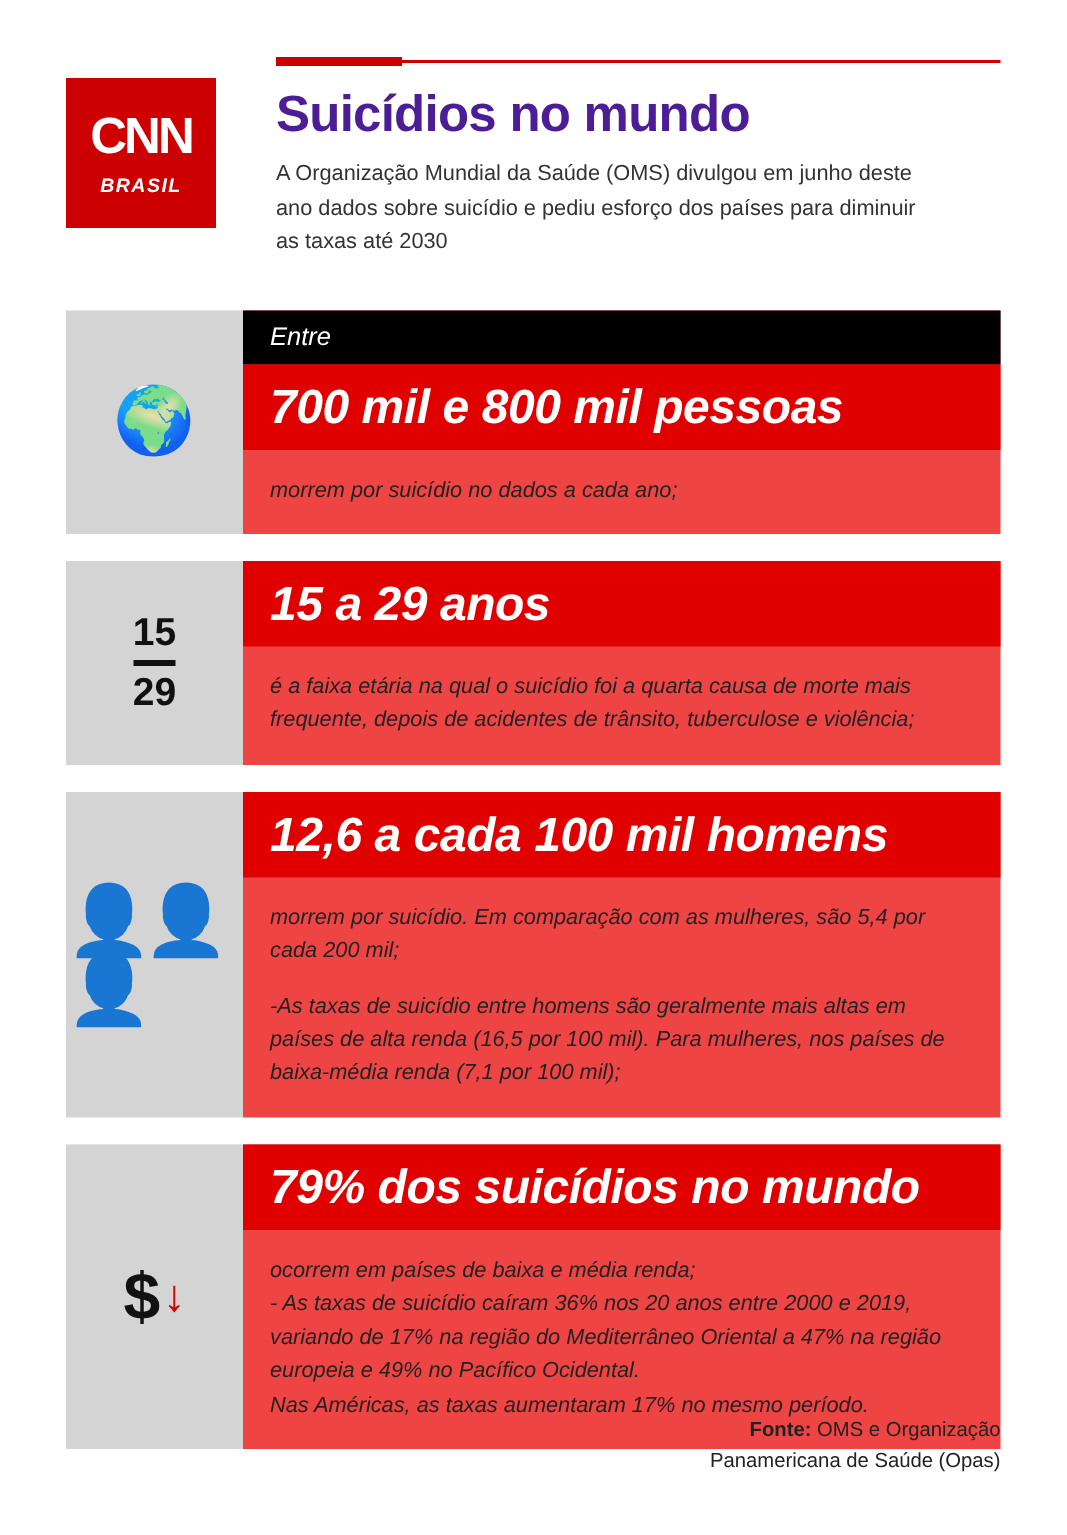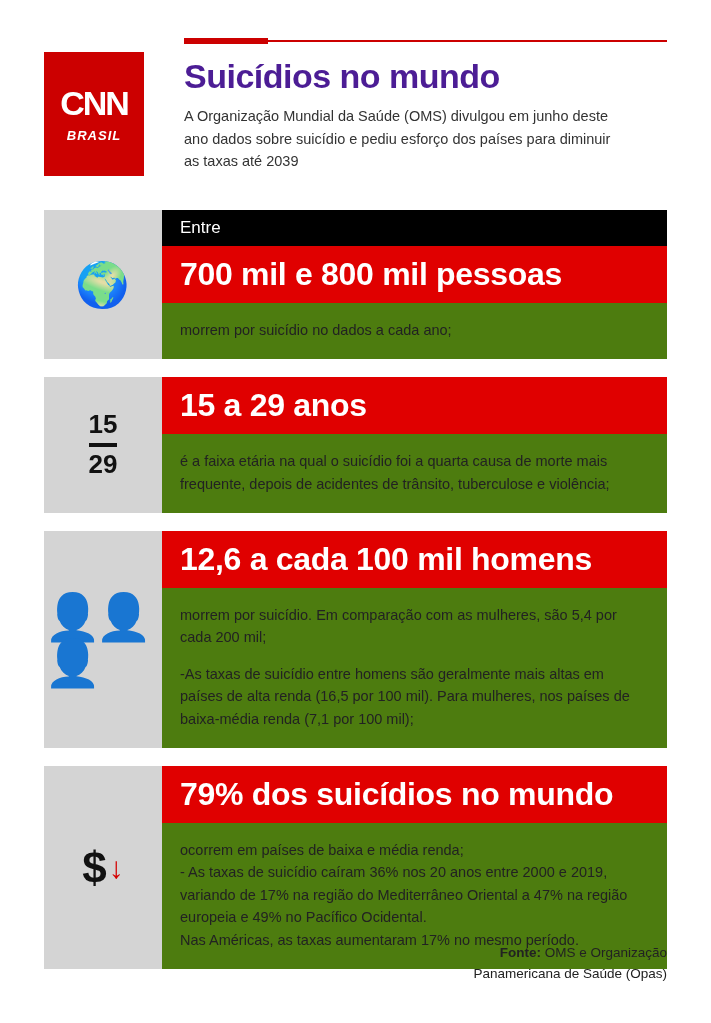--- a/index.html
+++ b/index.html
@@ -17,21 +17,21 @@
   }
 
   
   .header {
     display: flex;
     align-items: flex-start;
     padding: 30px 44px 0 44px;
   }
   .logo {
     width: 100px;
-    height: 124px;
+    height: 100px;
     background: #cc0000;
     flex: 0 0 100px;
     display: flex;
     flex-direction: column;
     align-items: center;
     justify-content: center;
     margin-top: 22px;
   }
   .logo-mark {
     font-size: 34px;
@@ -99,23 +99,24 @@
   .block-icon {
     width: 118px;
     flex: 0 0 118px;
     background: #d4d4d4;
     display: flex;
     align-items: center;
     justify-content: center;
   }
   .block-body {
     flex: 1;
-    background: #4d7c0f;
+    background: #ef4444;
     display: flex;
     flex-direction: column;
+    font-style: italic;
   }
   .band-black {
     background: #000000;
     color: #ffffff;
     font-size: 17px;
     padding: 8px 18px;
   }
   .band-red {
     background: #e00000;
     color: #ffffff;
@@ -191,21 +192,21 @@
   <div class="logo">
     <div class="logo-mark">CNN</div>
     <div class="logo-sub">BRASIL</div>
   </div>
   <div class="header-text">
     <div class="rule-wrap">
       <div class="rule-thick"></div>
       <div class="rule-thin"></div>
     </div>
     <h1 class="title">Suicídios no mundo</h1>
-    <p class="subtitle">A Organização Mundial da Saúde (OMS) divulgou em junho deste ano dados sobre suicídio e pediu esforço dos países para diminuir as taxas até 2039</p>
+    <p class="subtitle">A Organização Mundial da Saúde (OMS) divulgou em junho deste ano dados sobre suicídio e pediu esforço dos países para diminuir as taxas até 2030</p>
   </div>
 </div>
 
 <div class="blocks">
 
   <div class="block">
     <div class="block-icon">
       <span class="icon-globe">🌍</span>
     </div>
     <div class="block-body">

